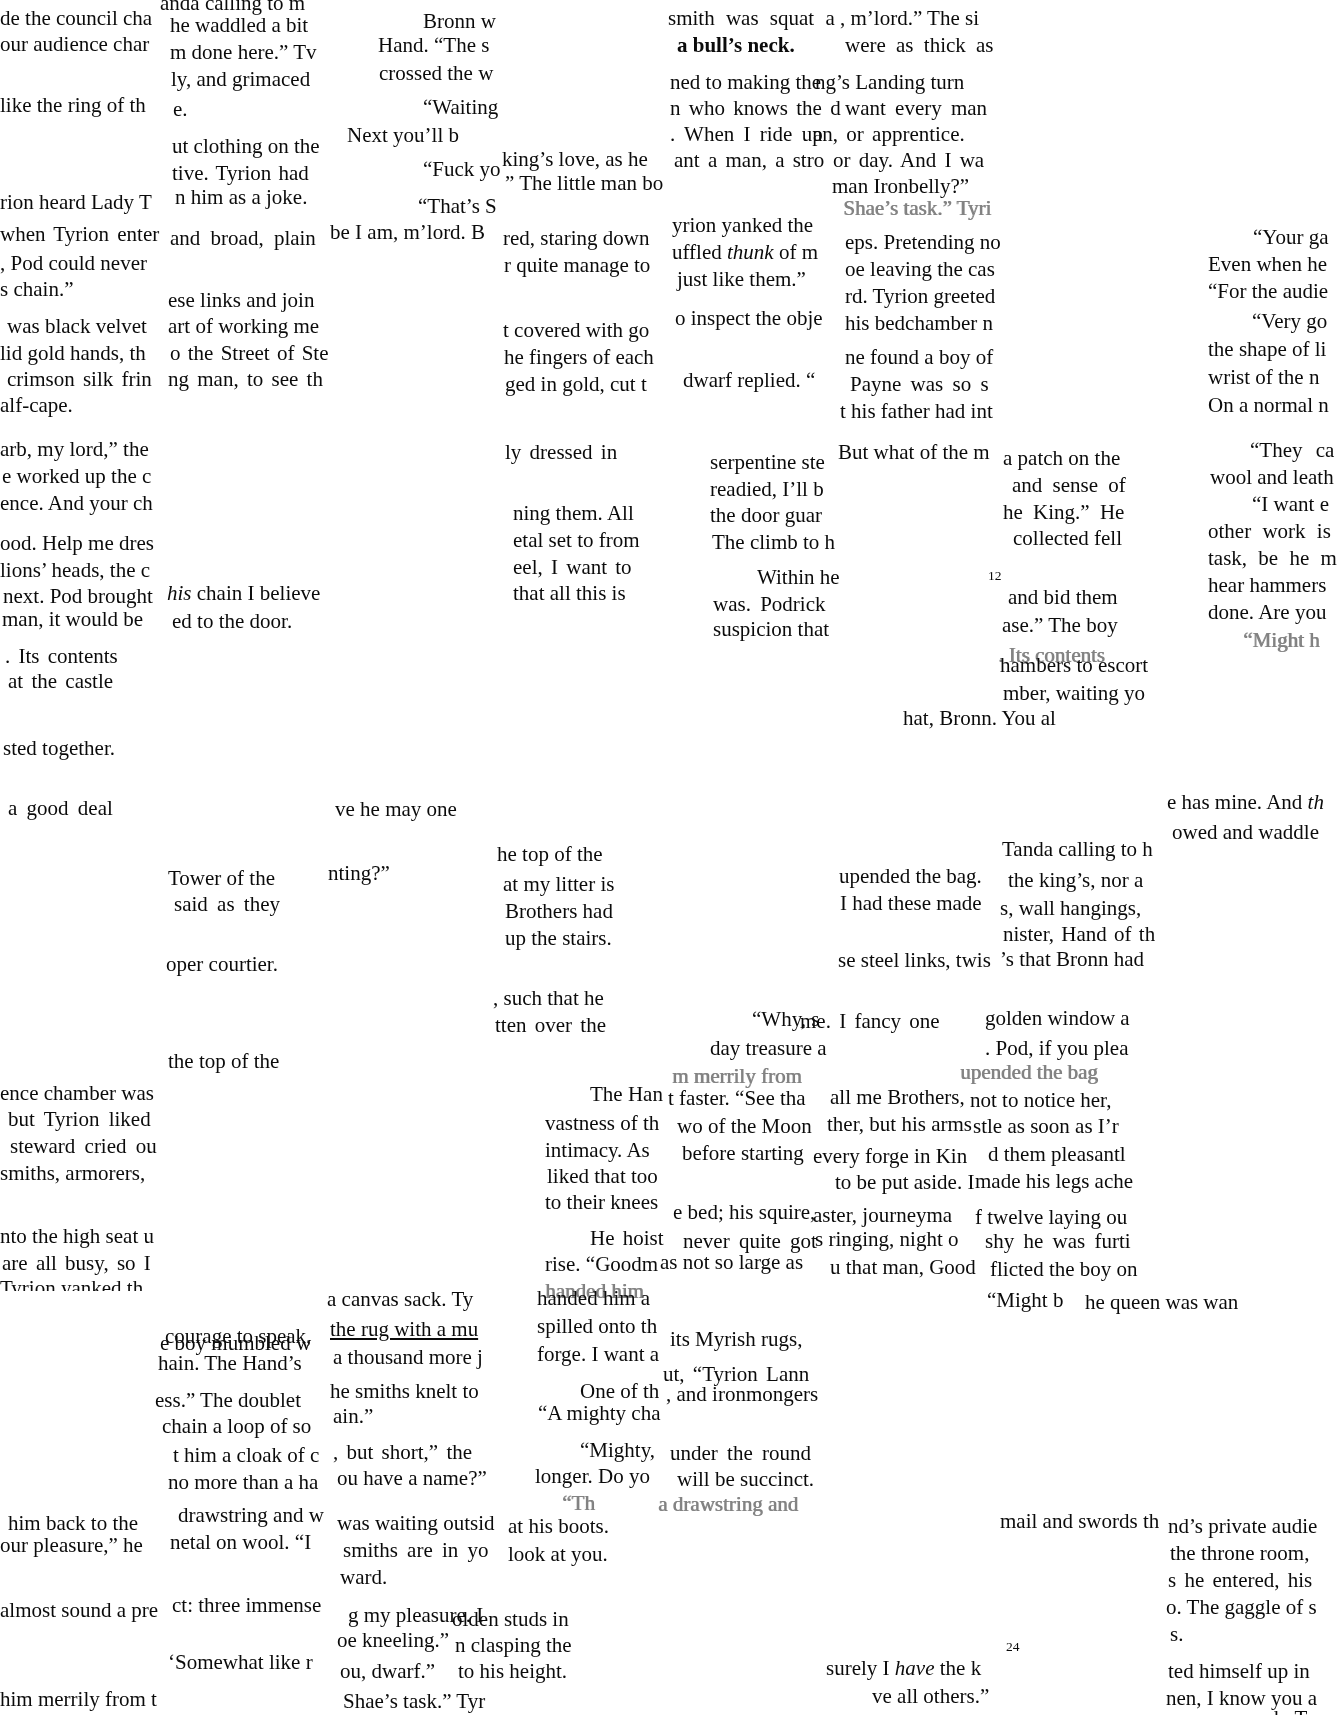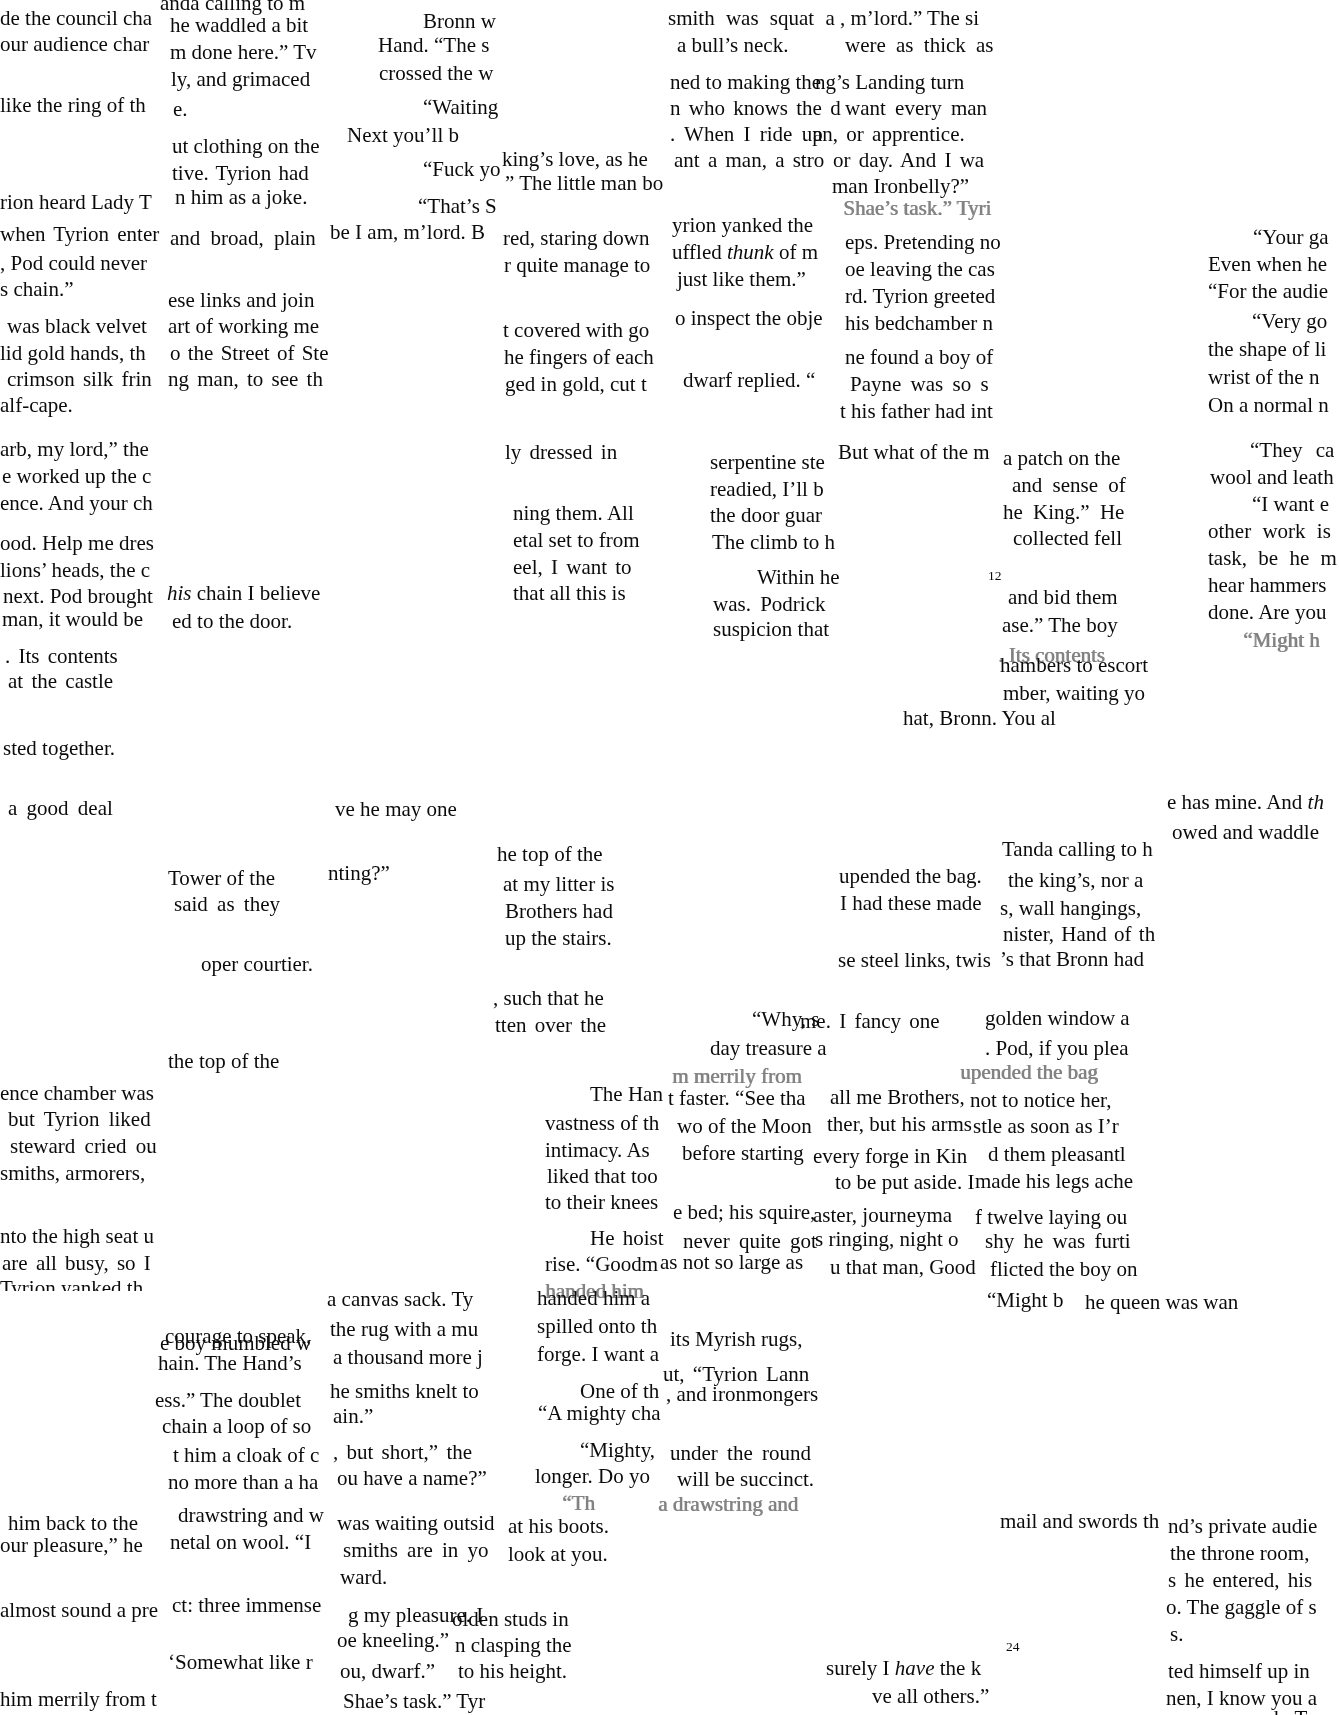--- a/index.html
+++ b/index.html
@@ -37,21 +37,21 @@
     <div class="frag" style="left: 378px; top: 33px;"><span>Hand. “The s</span></div>
     <div class="frag" style="left: 379px; top: 61px;"><span>crossed the w</span></div>
     <div class="frag" style="left: 423px; top: 95px;"><span>“Waiting</span></div>
     <div class="frag" style="left: 347px; top: 123px;"><span>Next you’ll b</span></div>
     <div class="frag" style="left: 423px; top: 157px;"><span>“Fuck yo</span></div>
     <div class="frag" style="left: 502px; top: 147px;"><span>king’s love, as he</span></div>
     <div class="frag" style="left: 505px; top: 171px;"><span>” The little man bo</span></div>
     <div class="frag" style="left: 418px; top: 194px;"><span>“That’s S</span></div>
     <div class="frag" style="left: 668px; top: 6px; word-spacing: 6px;"><span>smith was squat a</span></div>
     <div class="frag" style="left: 840px; top: 6px;"><span>, m’lord.” The si</span></div>
-    <div class="frag" style="left: 677px; top: 33px;"><span>a bull’s neck.</span></div>
+    <div class="frag" style="left: 677px; top: 33px; font-weight: bold;"><span>a bull’s neck.</span></div>
     <div class="frag" style="left: 845px; top: 33px; word-spacing: 5px;"><span>were as thick as</span></div>
     <div class="frag" style="left: 670px; top: 70px;"><span>ned to making the</span></div>
     <div class="frag" style="left: 815px; top: 70px;"><span>ng’s Landing turn</span></div>
     <div class="frag" style="left: 670px; top: 96px; word-spacing: 3px;"><span>n who knows the d</span></div>
     <div class="frag" style="left: 845px; top: 96px; word-spacing: 4px;"><span>want every man</span></div>
     <div class="frag" style="left: 670px; top: 122px; word-spacing: 4px;"><span>. When I ride up</span></div>
     <div class="frag" style="left: 813px; top: 122px; word-spacing: 3px;"><span>an, or apprentice.</span></div>
     <div class="frag" style="left: 674px; top: 148px; word-spacing: 3px;"><span>ant a man, a stro</span></div>
     <div class="frag" style="left: 833px; top: 148px; word-spacing: 3px;"><span>or day. And I wa</span></div>
     <div class="frag" style="left: 832px; top: 174px;"><span>man Ironbelly?”</span></div>
@@ -139,21 +139,21 @@
     <div class="frag" style="left: 3px; top: 736px;"><span>sted together.</span></div>
     <div class="frag" style="left: 8px; top: 796px; word-spacing: 4px;"><span>a good deal</span></div>
     <div class="frag" style="left: 335px; top: 797px;"><span>ve he may one</span></div>
     <div class="frag" style="left: 497px; top: 842px;"><span>he top of the</span></div>
     <div class="frag" style="left: 503px; top: 872px;"><span>at my litter is</span></div>
     <div class="frag" style="left: 505px; top: 899px;"><span>Brothers had</span></div>
     <div class="frag" style="left: 505px; top: 926px;"><span>up the stairs.</span></div>
     <div class="frag" style="left: 168px; top: 866px;"><span>Tower of the</span></div>
     <div class="frag" style="left: 328px; top: 861px;"><span>nting?”</span></div>
     <div class="frag" style="left: 174px; top: 892px; word-spacing: 4px;"><span>said as they</span></div>
-    <div class="frag" style="left: 166px; top: 952px; margin-left: 35px;"><span>oper courtier.</span></div>
+    <div class="frag" style="left: 166px; top: 952px;"><span>oper courtier.</span></div>
     <div class="frag" style="left: 1167px; top: 790px;"><span>e has mine. And </span><i>th</i><span></span></div>
     <div class="frag" style="left: 1172px; top: 820px;"><span>owed and waddle</span></div>
     <div class="frag" style="left: 1002px; top: 837px;"><span>Tanda calling to h</span></div>
     <div class="frag" style="left: 839px; top: 864px;"><span>upended the bag.</span></div>
     <div class="frag" style="left: 1008px; top: 868px;"><span>the king’s, nor a</span></div>
     <div class="frag" style="left: 840px; top: 891px;"><span>I had these made</span></div>
     <div class="frag" style="left: 1000px; top: 896px;"><span>s, wall hangings,</span></div>
     <div class="frag" style="left: 1003px; top: 922px; word-spacing: 2px;"><span>nister, Hand of th</span></div>
     <div class="frag" style="left: 838px; top: 948px;"><span>se steel links, twis</span></div>
     <div class="frag" style="left: 1000px; top: 947px;"><span>’s that Bronn had</span></div>
@@ -194,21 +194,21 @@
     <div class="frag" style="left: 990px; top: 1257px;"><span>flicted the boy on</span></div>
     <div class="frag cut" style="left: 0px; top: 1276px;"><span>Tyrion yanked th</span></div>
     <div class="frag ghost" style="left: 545px; top: 1279px;"><span>handed him</span></div>
     <div class="frag" style="left: 160px; top: 1297px; margin-top: 34px;"><span>e boy mumbled w</span></div>
     <div class="frag" style="left: 327px; top: 1287px;"><span>a canvas sack. Ty</span></div>
     <div class="frag" style="left: 537px; top: 1286px;"><span>handed him a</span></div>
     <div class="frag" style="left: 660px; top: 1250px; text-align: center;"><span>as not so large as</span></div>
     <div class="frag" style="left: 987px; top: 1288px;"><span>“Might b</span></div>
     <div class="frag" style="left: 1085px; top: 1290px;"><span>he queen was wan</span></div>
     <div class="frag" style="left: 165px; top: 1324px;"><span>courage to speak,</span></div>
-    <div class="frag" style="left: 330px; top: 1317px;"><span>the rug with a mu</span></div>
+    <div class="frag" style="left: 330px; top: 1317px; text-decoration: underline;"><span>the rug with a mu</span></div>
     <div class="frag" style="left: 537px; top: 1314px;"><span>spilled onto th</span></div>
     <div class="frag" style="left: 670px; top: 1327px;"><span>its Myrish rugs,</span></div>
     <div class="frag" style="left: 158px; top: 1351px;"><span>hain. The Hand’s</span></div>
     <div class="frag" style="left: 333px; top: 1345px;"><span>a thousand more j</span></div>
     <div class="frag" style="left: 537px; top: 1342px;"><span>forge. I want a</span></div>
     <div class="frag" style="left: 663px; top: 1362px; word-spacing: 3px;"><span>ut, “Tyrion Lann</span></div>
     <div class="frag" style="left: 155px; top: 1388px;"><span>ess.” The doublet</span></div>
     <div class="frag" style="left: 330px; top: 1379px;"><span>he smiths knelt to</span></div>
     <div class="frag" style="left: 580px; top: 1379px;"><span>One of th</span></div>
     <div class="frag" style="left: 666px; top: 1382px;"><span>, and ironmongers</span></div>

